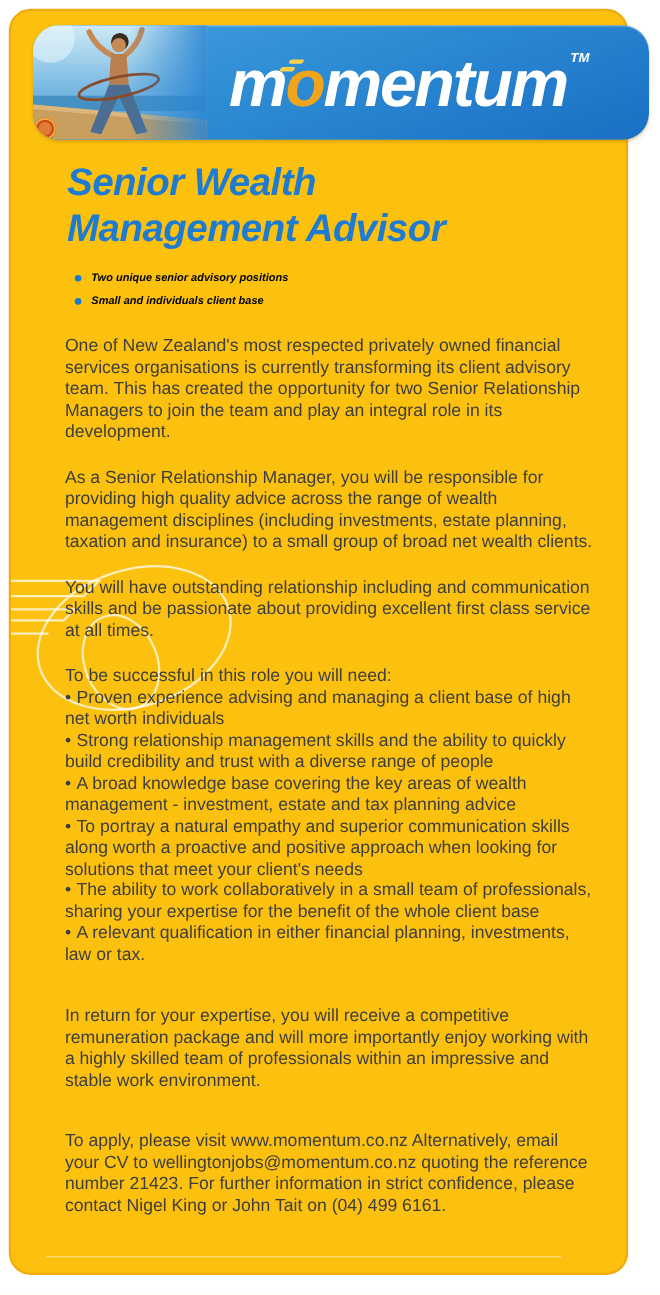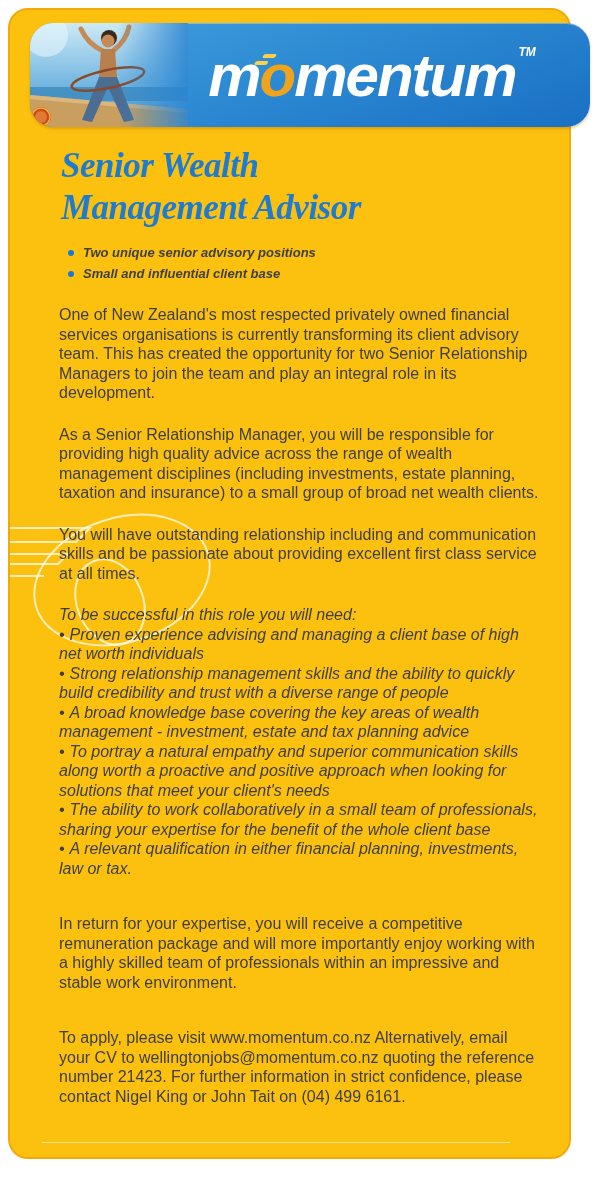--- a/index.html
+++ b/index.html
@@ -43,37 +43,37 @@
   .tm{align-self:flex-start;margin-top:22px;margin-left:3px;
       font-size:12px;letter-spacing:0;font-weight:700;}
 
   
   .watermark{position:absolute;left:0;top:488px;width:220px;height:165px;pointer-events:none;}
 
   
   .title{
     margin:0;position:absolute;left:51px;top:135px;
     font-size:35px;line-height:42px;font-weight:700;font-style:italic;
-    color:#1e7bd0;letter-spacing:-0.5px;font-family:Liberation Serif, serif;
+    color:#1e7bd0;letter-spacing:-0.5px;
   }
   
   .highlights{position:absolute;left:58px;top:232px;margin:0;padding:0;list-style:none;}
   .highlights li{
     display:flex;align-items:center;gap:9px;
-    font-size:13px;font-weight:700;font-style:italic;color:#404040;line-height:21px;
+    font-size:10px;font-weight:700;font-style:italic;color:#000000;line-height:21px;
   }
   .dot{width:6px;height:6px;border-radius:50%;background:#1879d2;flex:0 0 auto;}
 
   
   .content{
     position:absolute;left:49px;top:283px;width:480px;
     color:#3e3e3e;font-size:16px;line-height:19.5px;
   }
   .content p{margin:12px 0 22px 0;}
-  .req{margin:0 0 16px 0;font-style:italic;}
+  .req{margin:0 0 16px 0;}
   .req div{margin:0;}
   .b{margin-right:5px;}
   .closing{margin-top:36px !important;}
 
   .divider{
     position:absolute;left:32px;bottom:14px;width:468px;height:1px;
     background:rgba(255,255,255,.55);
   }
 </style>
 </head>
@@ -136,21 +136,21 @@
       <span>Management Advisor</span>
     </h1>
 
     <ul class="highlights">
       <li>
         <span class="dot"></span>
         <span>Two unique senior advisory positions</span>
       </li>
       <li>
         <span class="dot"></span>
-        <span>Small and influential client base</span>
+        <span>Small and individuals client base</span>
       </li>
     </ul>
 
     <div class="content">
       <p>One of New Zealand's most respected privately owned financial services organisations is currently transforming its client advisory team. This has created the opportunity for two Senior Relationship Managers to join the team and play an integral role in its development.</p>
       <p>As a Senior Relationship Manager, you will be responsible for providing high quality advice across the range of wealth management disciplines (including investments, estate planning, taxation and insurance) to a small group of broad net wealth clients.</p>
       <p>You will have outstanding relationship including and communication skills and be passionate about providing excellent first class service at all times.</p>
 
       <div class="req">
         <div>To be successful in this role you will need:</div>

